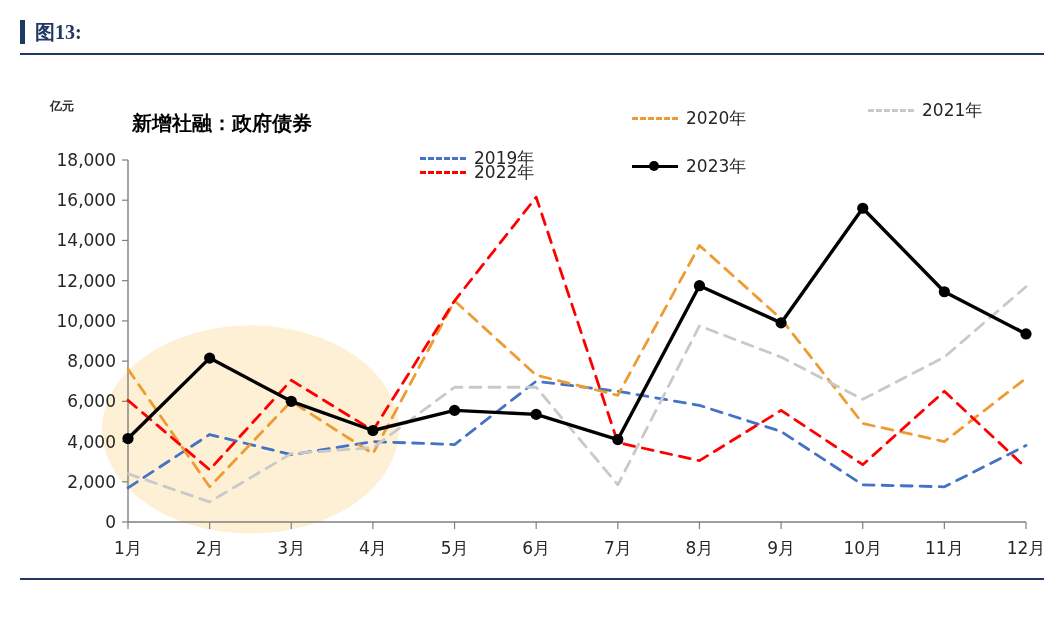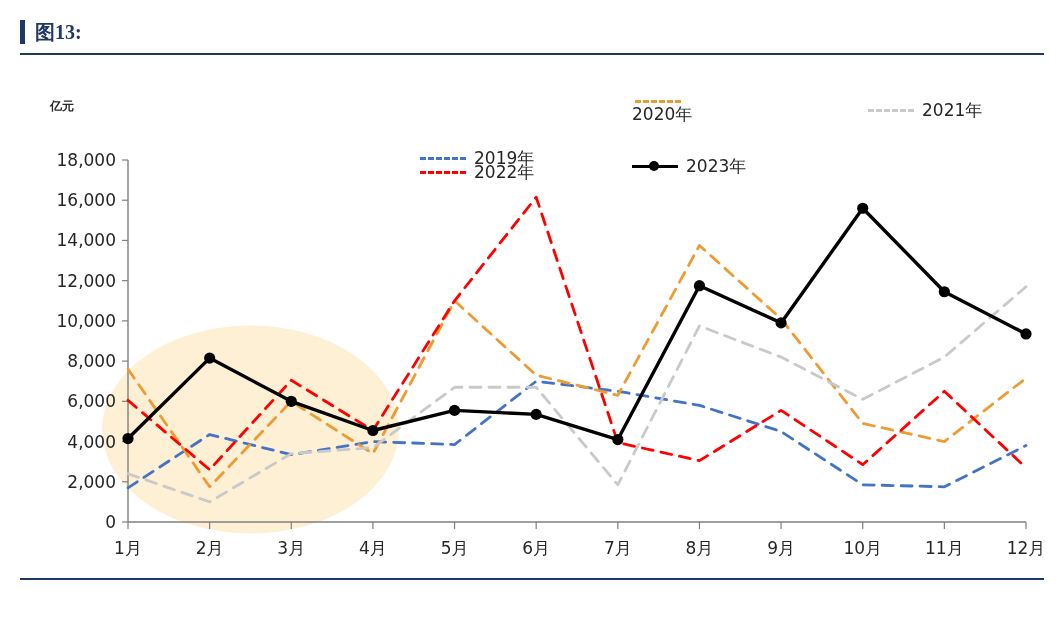--- a/index.html
+++ b/index.html
@@ -167,27 +167,28 @@
 
   <div id="header">
     <div class="accent-bar"></div>
     <div class="fig-label">图13:</div>
   </div>
   <div id="rule-top"></div>
 
   <div id="chart">
 
     <div id="yunit">亿元</div>
+    <div id="series-title">新增社融：政府债券</div>
 
     <div id="legend">
       <div class="legend-item" style="left:0px; top:0px;margin-top:48px;">
         <span class="legend-swatch" style="border-top-color:#4472C4;"></span>
         <span class="legend-label">2019年</span>
       </div>
-      <div class="legend-item" style="left:212px; top:0px;flex-direction:column;">
+      <div class="legend-item" style="left:212px; top:8px;">
         <span class="legend-swatch" style="border-top-color:#ED9B33;"></span>
         <span class="legend-label">2020年</span>
       </div>
       <div class="legend-item" style="left:448px; top:0px;align-items:center;">
         <span class="legend-swatch" style="border-top-color:#C9C9C9;"></span>
         <span class="legend-label">2021年</span>
       </div>
       <div class="legend-item" style="left:0px; top:62px;">
         <span class="legend-swatch" style="border-top-color:#FF0000;"></span>
         <span class="legend-label">2022年</span>

